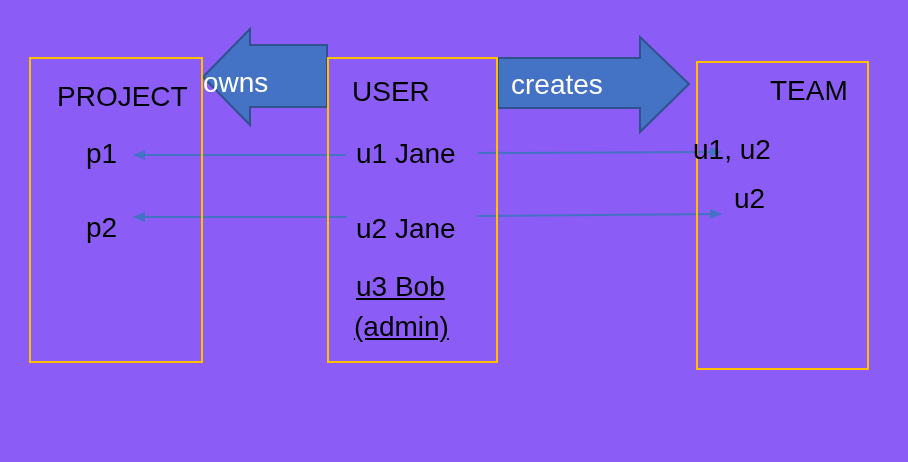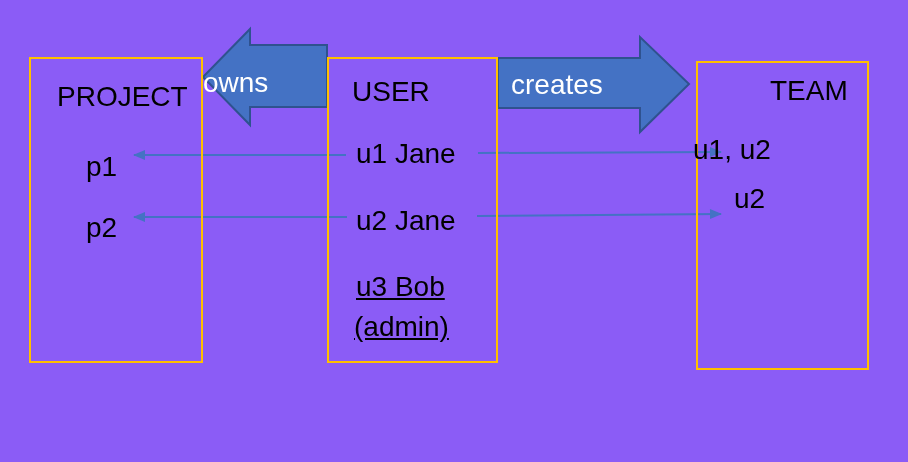--- a/index.html
+++ b/index.html
@@ -40,25 +40,25 @@
   }
   .arrow-label {
     position: absolute;
     font-size: 28px;
     line-height: 34px;
     color: #ffffff;
     text-align: left;
     white-space: nowrap;
   }
   .t-project-title { left: 57px;  top: 80px; }
-  .t-p1            { left: 86px;  top: 150px; }
+  .t-p1            { left: 86px;  top: 137px; }
   .t-p2            { left: 86px;  top: 211px; }
   .t-user-title    { left: 352px; top: 75px; }
   .t-u1            { left: 356px; top: 137px; }
-  .t-u2            { left: 356px; top: 204px; text-align: right; }
+  .t-u2            { left: 356px; top: 212px; text-align: right; }
   .t-u3            { left: 356px; top: 270px; text-decoration: underline; }
   .t-admin         { left: 354px; top: 310px; text-decoration: underline; }
   .t-team-title    { left: 742px; top: 74px; margin-left: 28px; }
   .t-team-row1     { left: 693px; top: 133px; }
   .t-team-row2     { left: 734px; top: 182px; }
   .l-owns          { left: 203px; top: 66px; width: 124px; }
   .l-creates       { left: 498px; top: 68px; width: 167px; padding-left: 13px; }
 </style>
 </head>
 <body>

